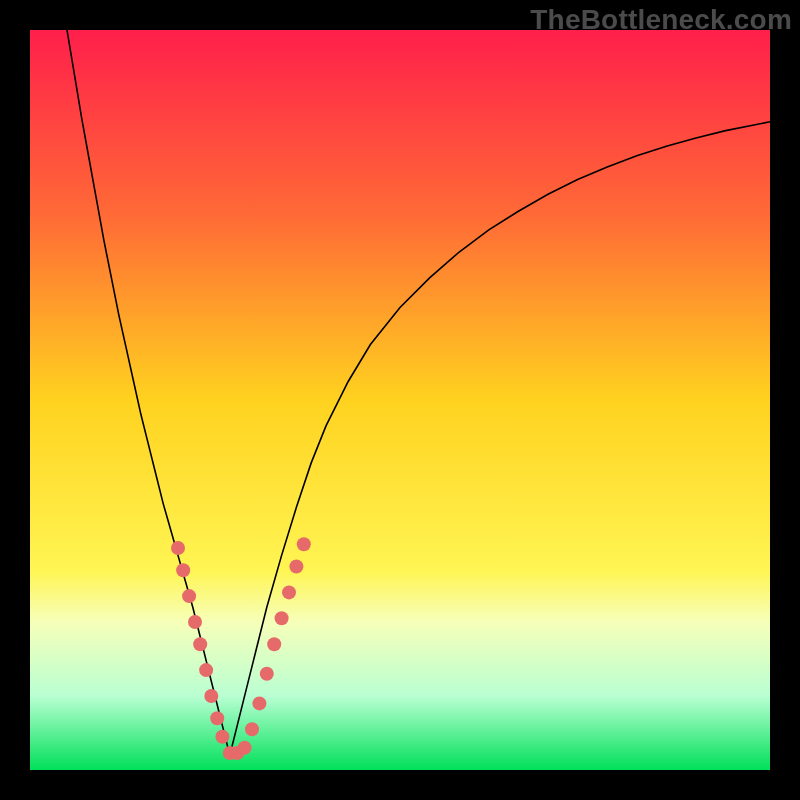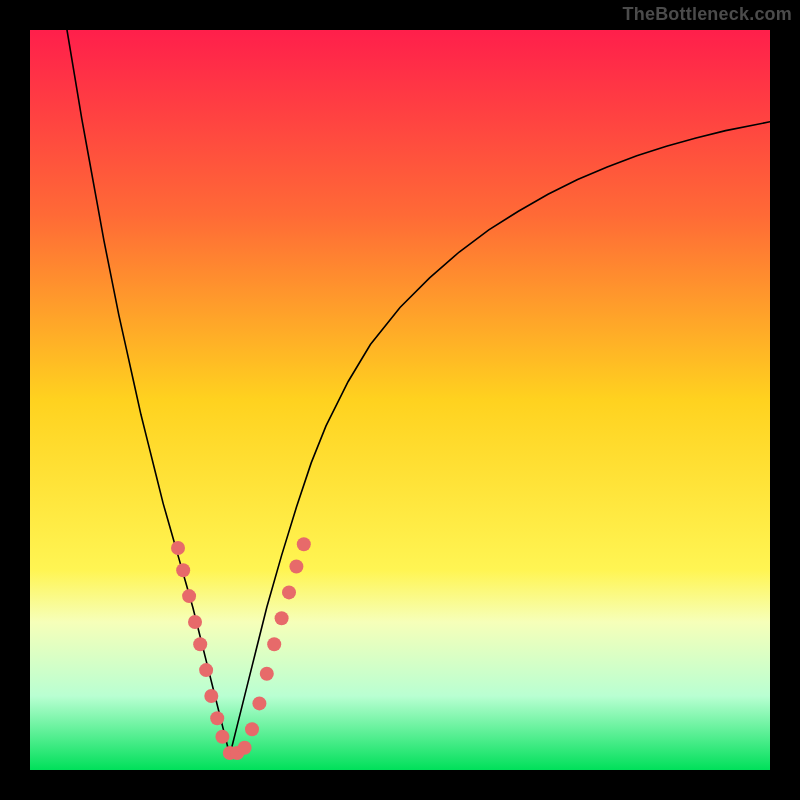--- a/index.html
+++ b/index.html
@@ -24,21 +24,21 @@
     left: 0;
     top: 0;
     width: 740px;
     height: 740px;
   }
   .watermark {
     position: absolute;
     top: 4px;
     right: 8px;
     color: #4b4b4b;
-    font-size: 18px;
+    font-size: 28px;
     font-weight: 600;
     letter-spacing: 0.2px;
     user-select: none;
   }
   svg { display: block; }
 </style>
 </head>
 <body>
 
 <div class="frame">

